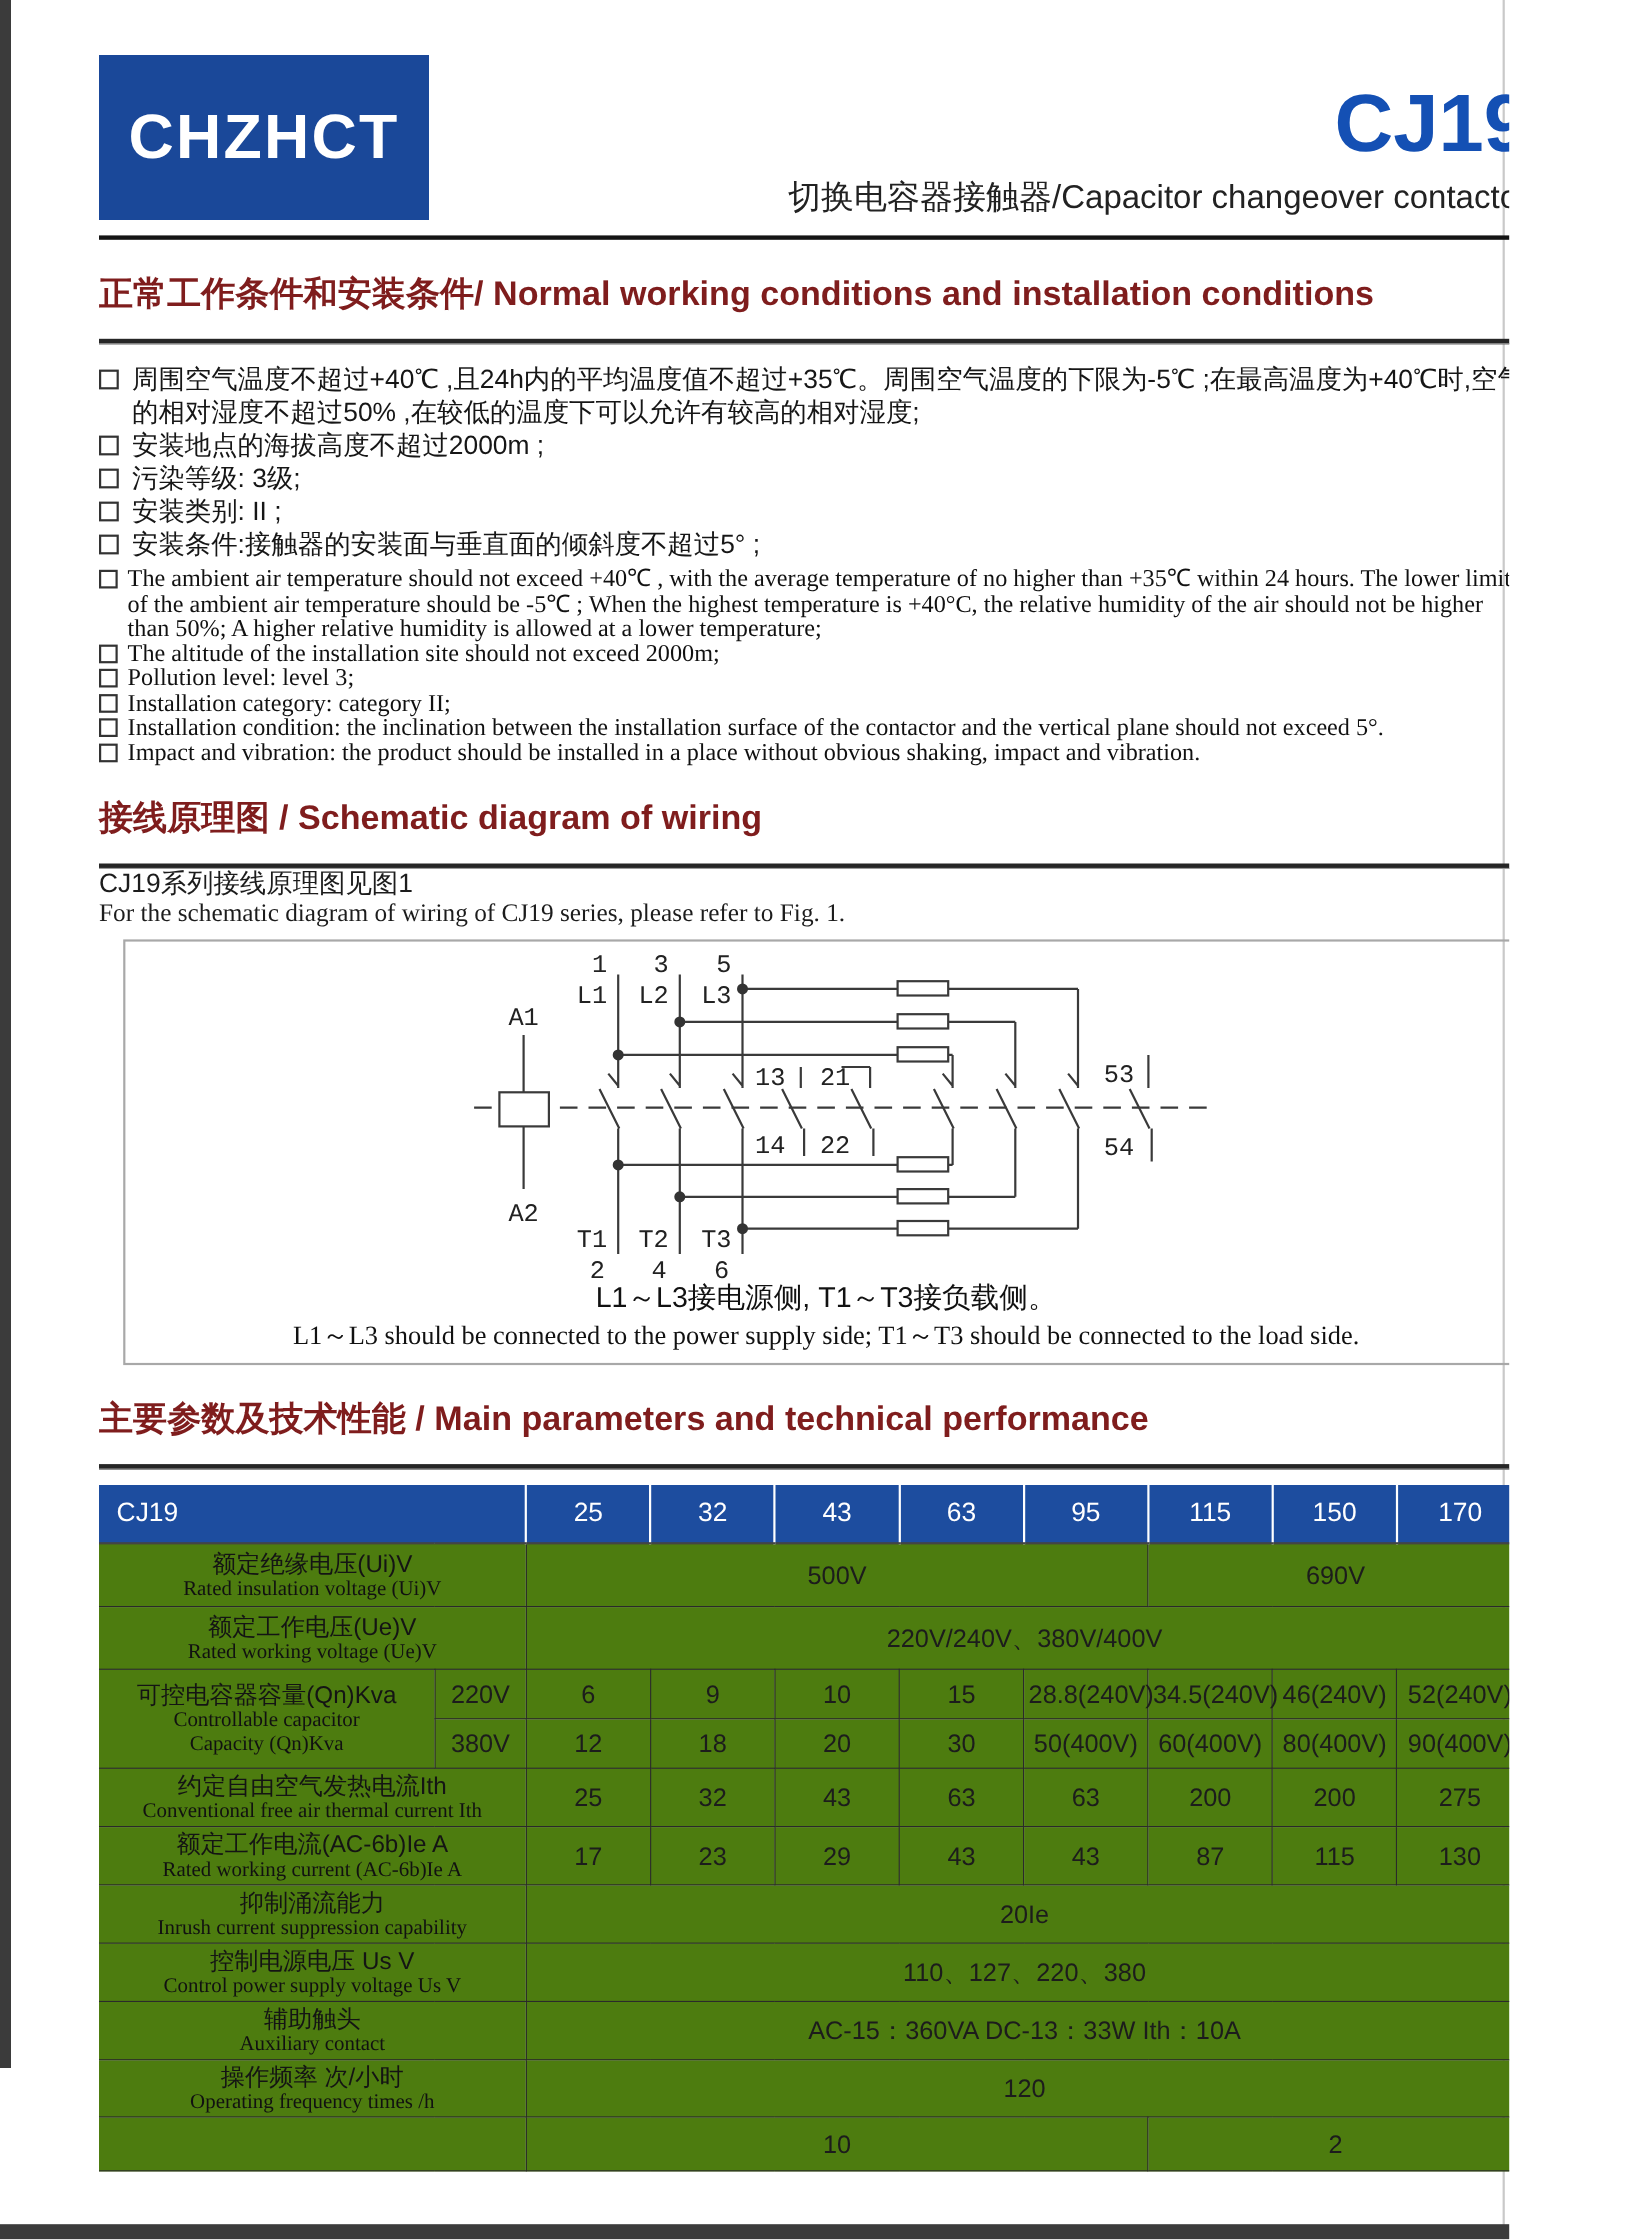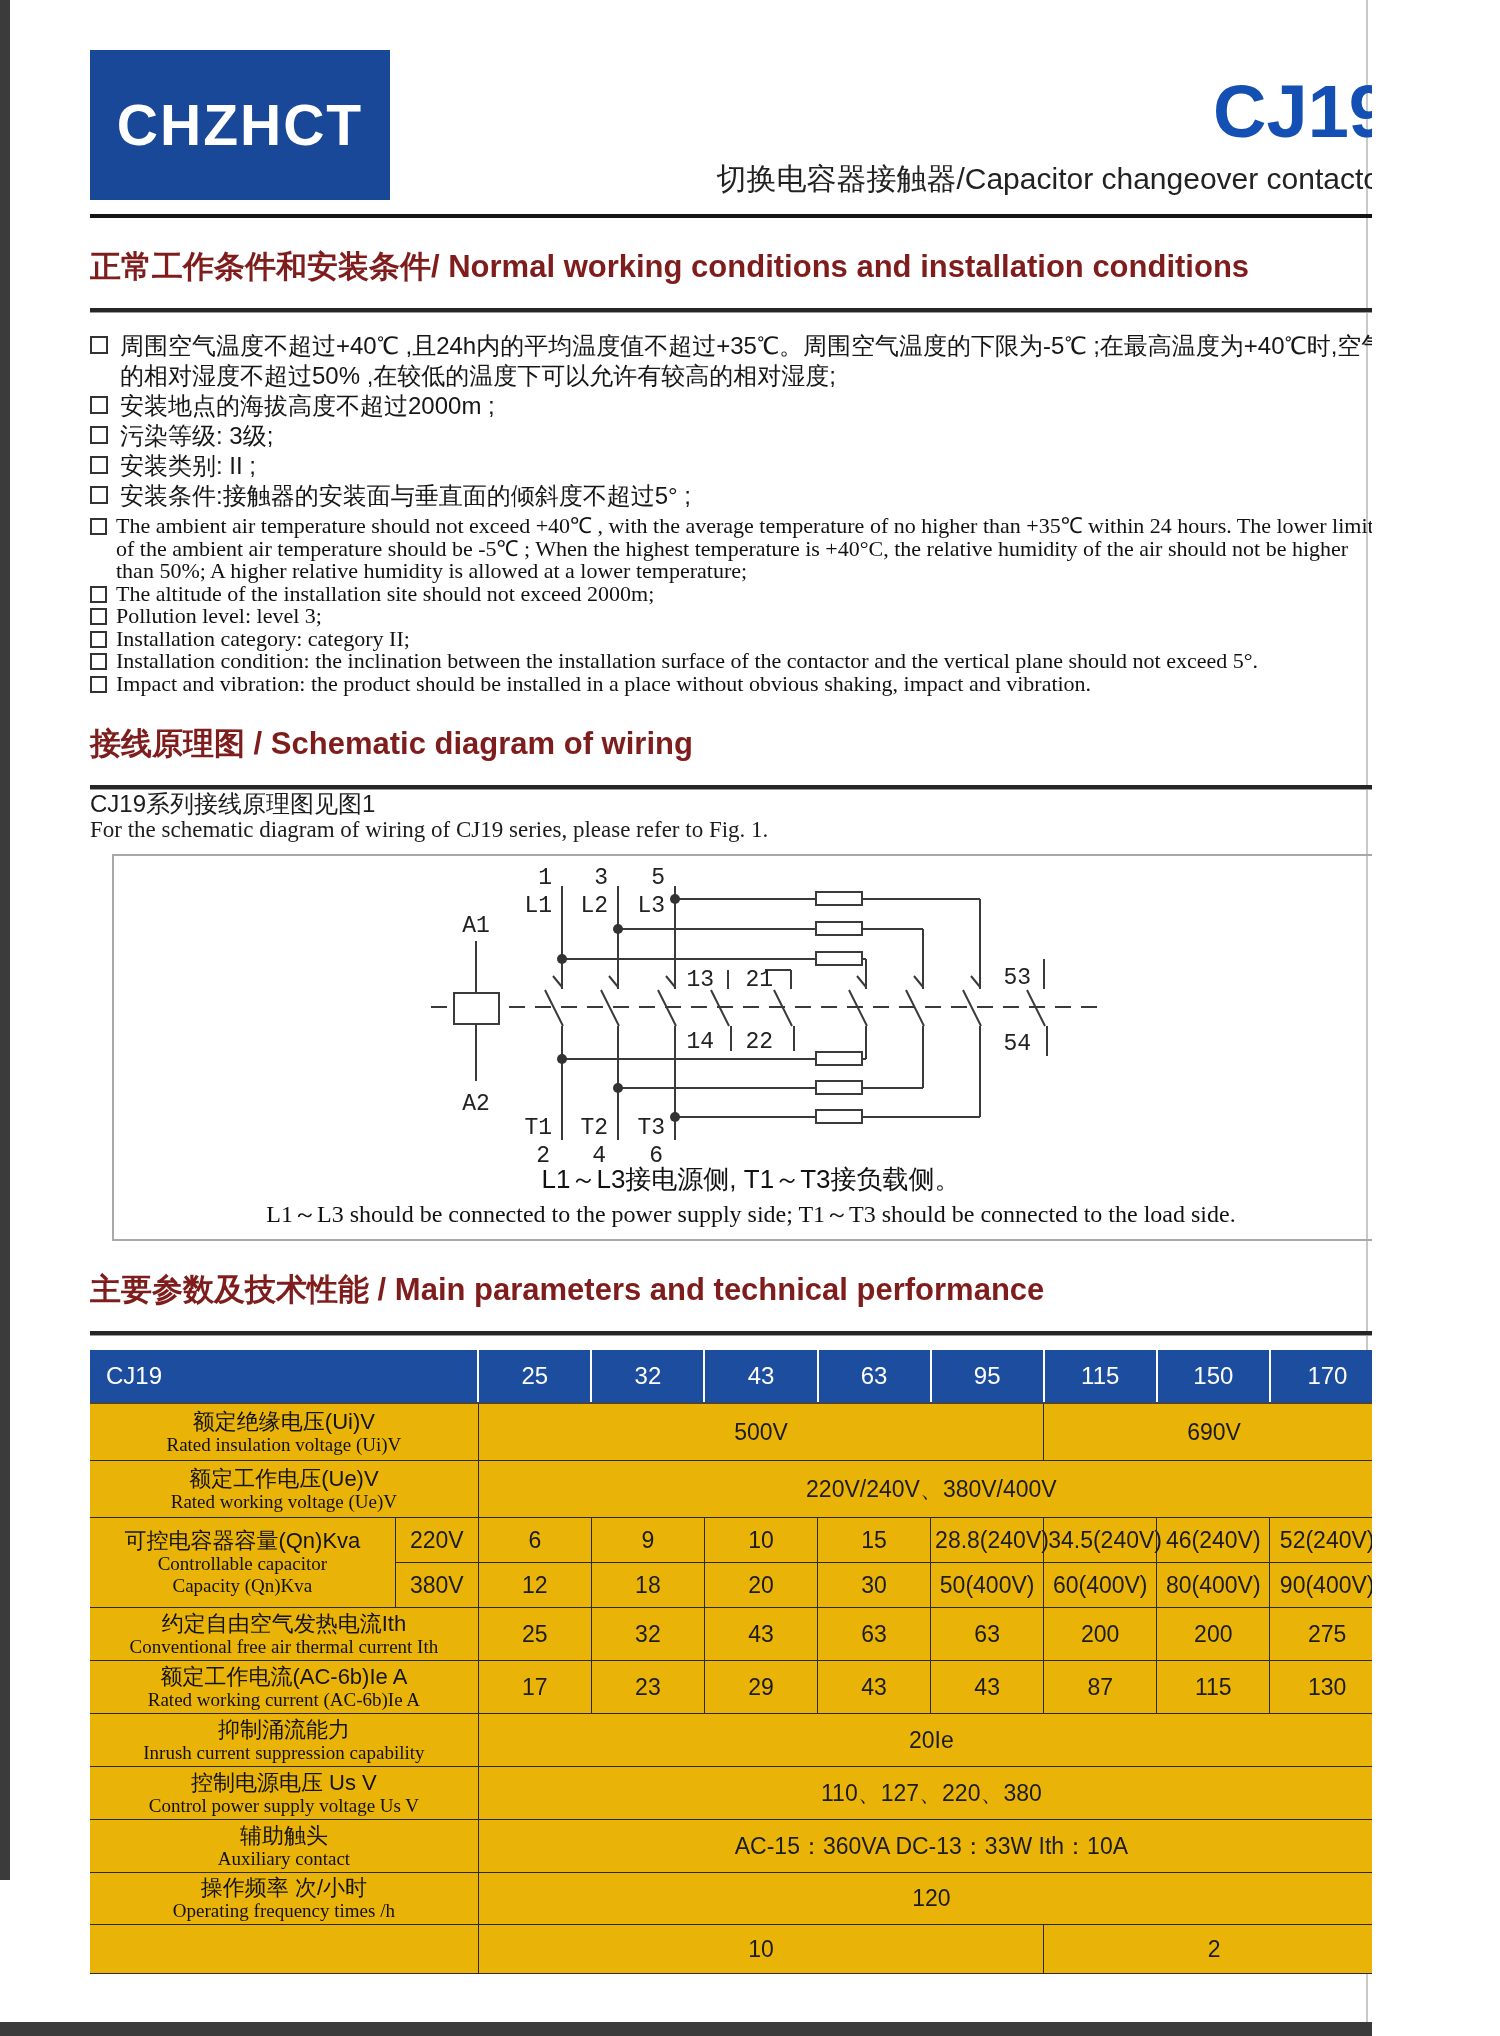--- a/index.html
+++ b/index.html
@@ -41,21 +41,21 @@
   .diagram-box svg{display:block;}
 
   
   table.params{border-collapse:collapse;margin-top:14px;width:1294px;
                border-top:hidden;border-left:hidden;border-right:hidden;table-layout:fixed;}
   table.params th{background:#1d4d9f;color:#fff;font-weight:normal;font-size:24px;
                   border-left:2px solid #fff;border-right:2px solid #fff;
                   border-bottom:2px solid #444;height:50px;}
   table.params th.first{text-align:left;padding-left:16px;}
   table.params td{border:1px solid #2a2a2a;text-align:center;font-size:23px;
-                  padding:2px 4px;background:#eab308;}
+                  padding:2px 4px;background:#4d7c0f;}
   td.lbl{text-align:left;padding-left:12px;}
   .lcn{font-size:22px;line-height:25px;color:#141414;}
   .len{font-family:"Liberation Serif",serif;font-size:19px;line-height:22px;color:#111;}
   tr.r-52 td{height:52px;} tr.r-48 td{height:48px;} tr.r-44 td{height:44px;} tr.r-40 td{height:40px;}
 </style>
 </head>
 <body>
 
 <div class="page">
   <div class="edge-left"></div>

